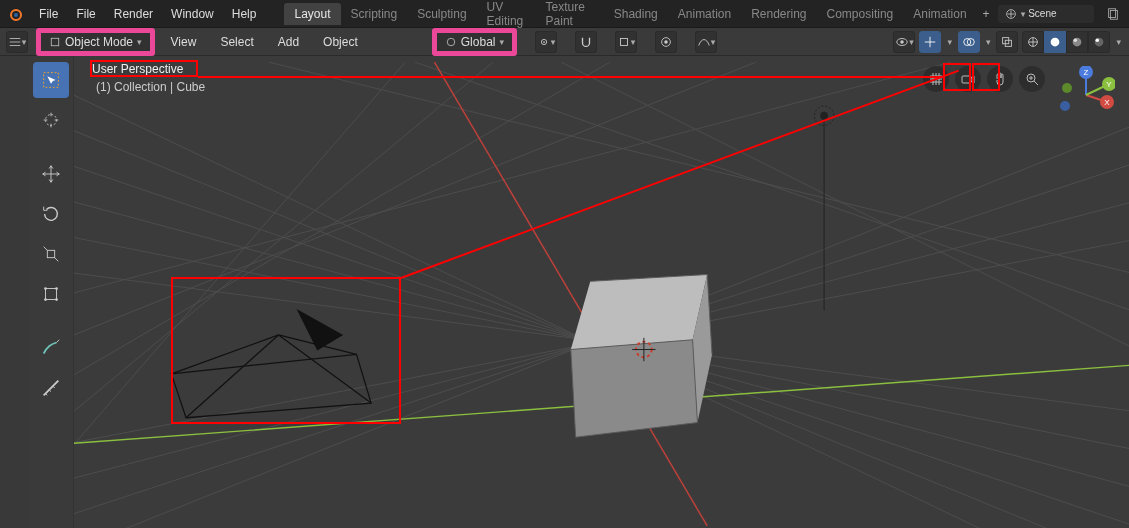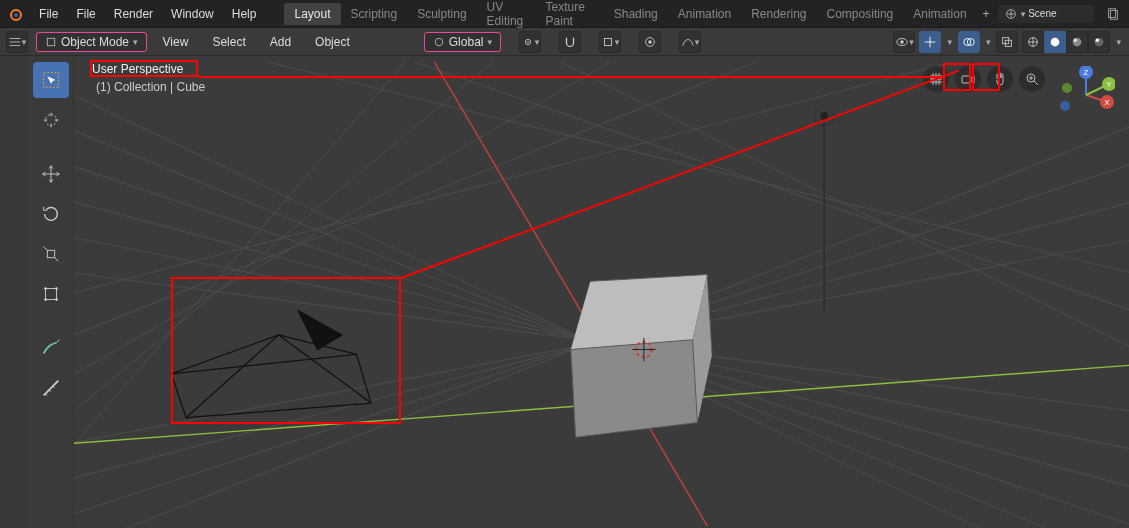--- a/index.html
+++ b/index.html
@@ -8,21 +8,21 @@
   .blender-logo { width: 18px; height: 18px; margin-right: 6px; display: flex; align-items: center; justify-content: center; }
   .menu-item { padding: 3px 8px; cursor: pointer; border-radius: 3px; }
   .workspace-tabs { display: flex; align-items: center; margin-left: 18px; gap: 0; }
   .ws-tab { padding: 4px 10px; cursor: pointer; color: #888; font-size: 12px; }
   .ws-tab.active { background: #424242; color: #e6e6e6; border-radius: 3px 3px 0 0; }
   .plus-tab { padding: 0 6px; color: #aaa; cursor: pointer; }
   .scene-field { margin-left: auto; display: flex; align-items: center; gap: 3px; background: #2c2c2c; padding: 2px 6px; border-radius: 3px; }
   .scene-field input { background: transparent; border: none; color: #ddd; font-size: 10px; width: 60px; outline: none; }
   .viewport-header { display: flex; align-items: center; height: 28px; background: #3a3a3a; border-bottom: 1px solid #2a2a2a; padding: 0 6px; gap: 6px; }
   .vh-left { display: flex; align-items: center; gap: 8px; }
-  .dropdown { display: flex; align-items: center; gap: 4px; background: #313131; border: 1px solid #ec4899; border-radius: 3px; padding: 2px 8px; cursor: pointer; font-size: 12px; }
+  .dropdown { display: flex; align-items: center; gap: 4px; background: #313131; border: 5px solid #ec4899; border-radius: 3px; padding: 2px 8px; cursor: pointer; font-size: 12px; }
   .chev { font-size: 9px; color: #aaa; }
   .vh-center { display: flex; align-items: center; gap: 18px; margin-left: 60px; }
   .vh-right { margin-left: auto; display: flex; align-items: center; gap: 4px; }
   .iconbtn { width: 22px; height: 22px; display: flex; align-items: center; justify-content: center; background: #313131; border: 1px solid #2a2a2a; border-radius: 3px; cursor: pointer; }
   .iconbtn.active { background: #3b5e8c; border-color: #3b5e8c; }
   .shading-group { display:flex; gap:0; }
   .shading-group .iconbtn { border-radius:0; }
   .shading-group .iconbtn:first-child { border-radius:3px 0 0 3px; }
   .shading-group .iconbtn:last-child { border-radius:0 3px 3px 0; }
   .main { position: relative; height: calc(528px - 24px - 28px); display: flex; margin-left: 28px; }

